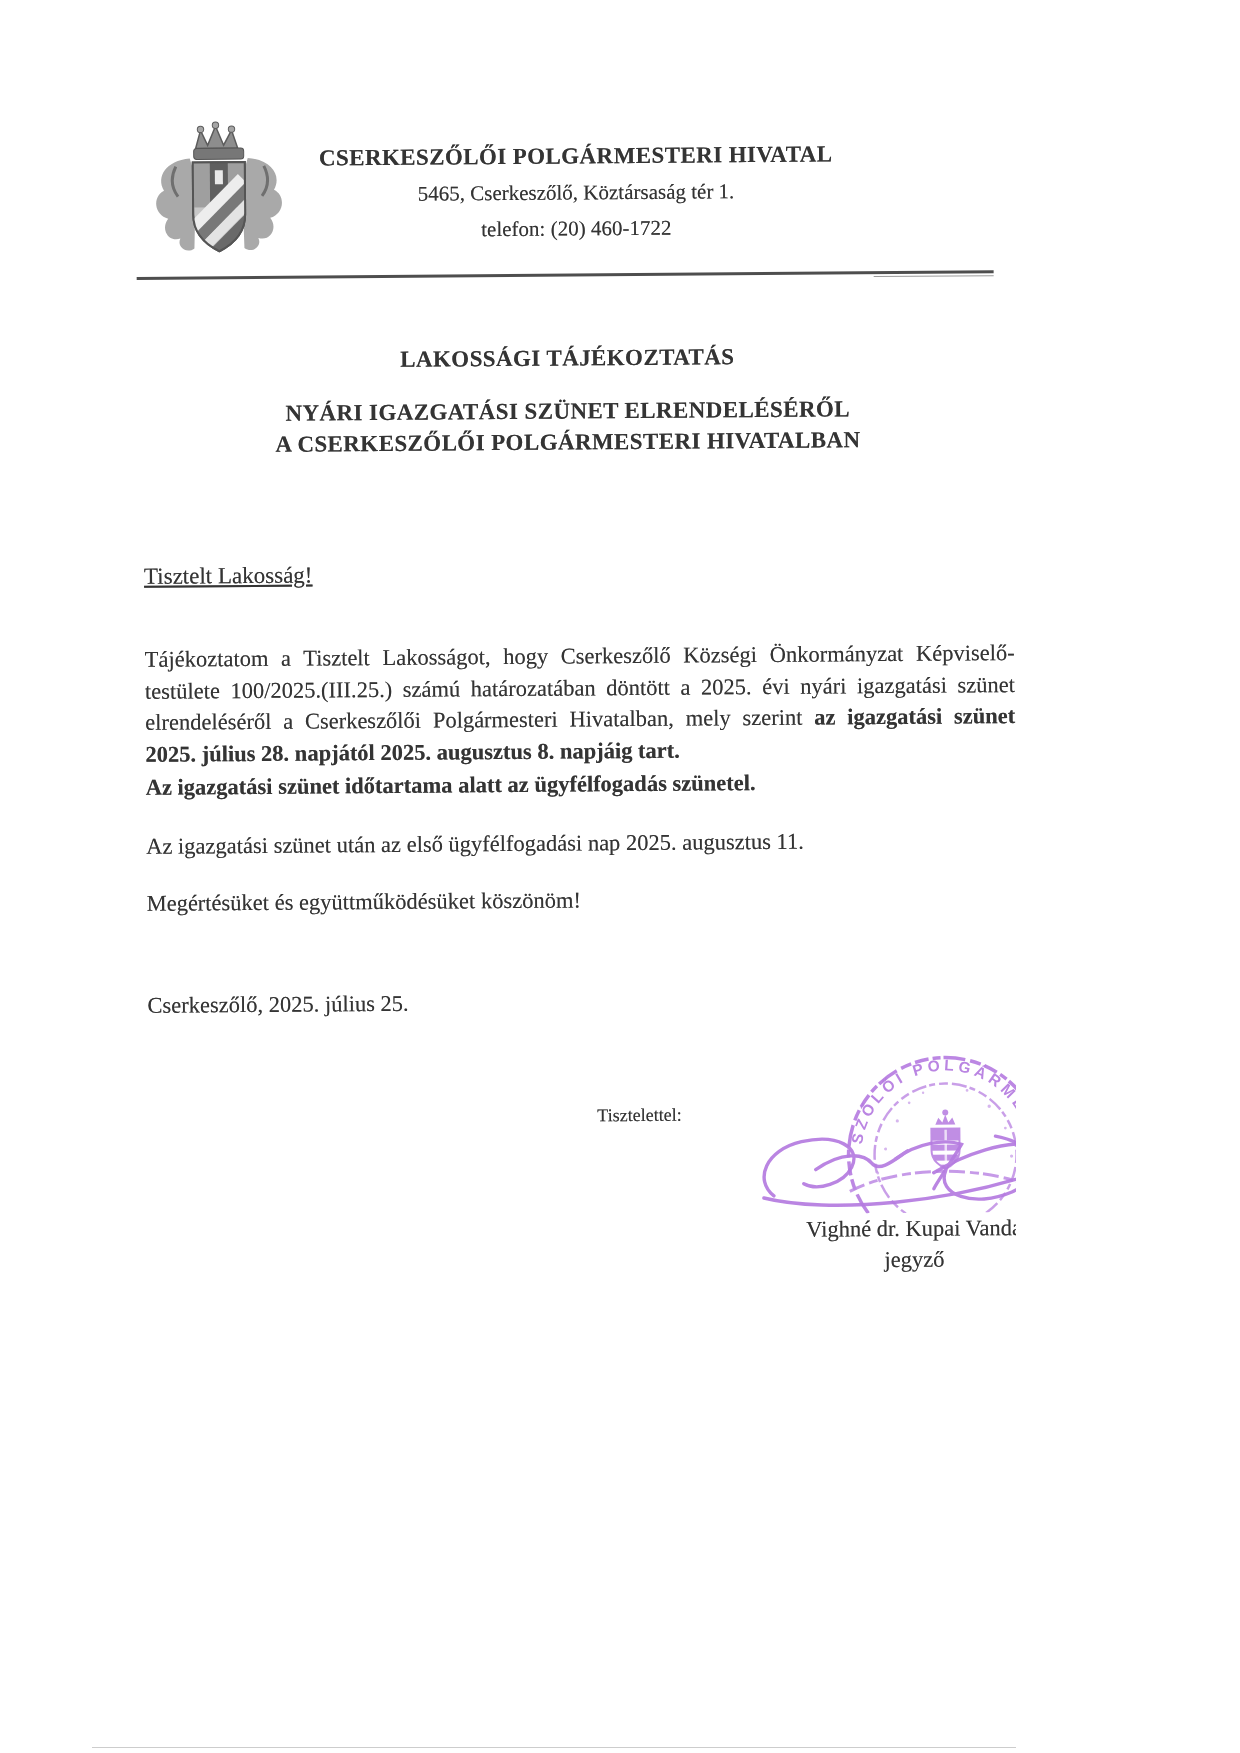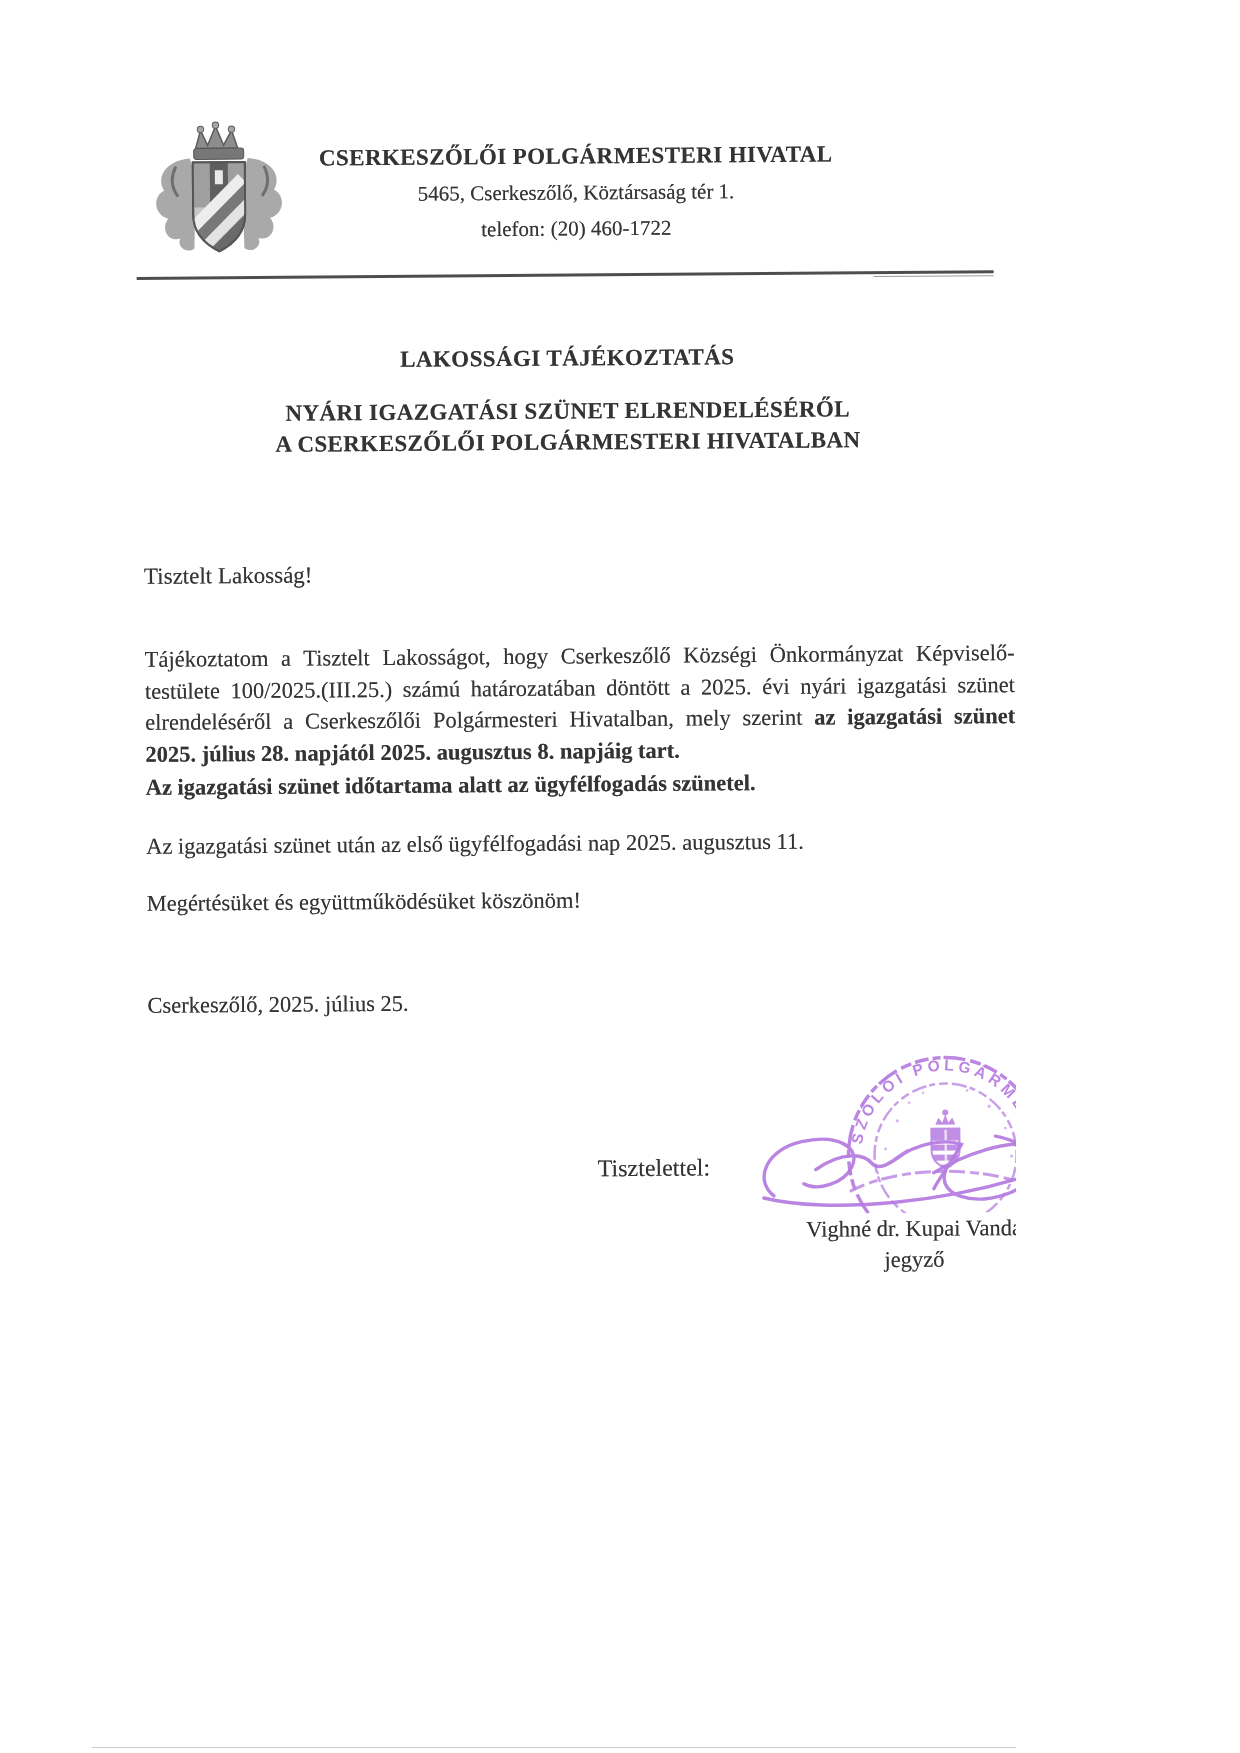--- a/index.html
+++ b/index.html
@@ -17,21 +17,21 @@
   .org-name{font-weight:bold;font-size:23px;letter-spacing:.4px;}
   .hdr-line{font-size:21px;margin-top:11px;}
   .hdr-block{left:300px;top:144px;width:560px;text-align:center;}
   .rule{left:140px;top:274px;width:857px;height:3px;background:#4e4e4e;}
   .rule::after{content:"";position:absolute;right:0;top:5px;width:120px;height:1px;background:#9a9a9a;}
   .title-box{left:145px;width:850px;text-align:center;font-weight:bold;font-size:23px;letter-spacing:.4px;}
   .subtitle-box{line-height:31px;}
   .body-text{font-size:22.5px;line-height:31.5px;}
   .para{left:145px;width:870px;text-align:justify;}
   .bold{font-weight:bold;}
-  .closing{left:594px;top:1156px;font-size:24px;}
+  .closing{left:594px;top:1106px;font-size:18px;}
   .name-box{left:700px;width:420px;text-align:center;font-size:22.5px;line-height:31px;}
   .artifact-vline{
     left:1225px;top:1528px;width:2px;height:222px;
     background:repeating-linear-gradient(to bottom,#8a8a8a 0 26px,rgba(138,138,138,.25) 26px 34px);
     opacity:.85;
   }
   .artifact-hline{left:92px;top:1747px;width:1148px;height:1px;background:#b8b8b8;opacity:.7;}
   .artifact-blob{left:1216px;top:1740px;width:10px;height:6px;background:#8f8f8f;border-radius:2px;opacity:.8;}
   .speck{left:1072px;top:1148px;width:9px;height:7px;background:#c2c2c2;border-radius:50%;opacity:.8;}
   svg{display:block;}
@@ -83,21 +83,21 @@
 
     <div class="abs rule"></div>
 
     <div class="abs title-box scantext" style="top:346px;">LAKOSSÁGI TÁJÉKOZTATÁS</div>
 
     <div class="abs title-box subtitle-box" style="top:396px;">
       <div class="scantext">NYÁRI IGAZGATÁSI SZÜNET ELRENDELÉSÉRŐL</div>
       <div class="scantext">A CSERKESZŐLŐI POLGÁRMESTERI HIVATALBAN</div>
     </div>
 
-    <div class="abs body-text scantext" style="left:145px;top:558px;font-size:23px;">Tisztelt Lakosság!</div>
+    <div class="abs body-text scantext" style="left:145px;top:558px;font-size:23px;text-decoration:underline;">Tisztelt Lakosság!</div>
 
     <div class="abs para body-text scantext" style="top:641px;"><span>Tájékoztatom a Tisztelt Lakosságot, hogy Cserkeszőlő Községi Önkormányzat Képviselő-testülete 100/2025.(III.25.) számú határozatában döntött a 2025. évi nyári igazgatási szünet elrendeléséről a Cserkeszőlői Polgármesteri Hivatalban, mely szerint </span><span class="bold">az igazgatási szünet 2025. július 28. napjától 2025. augusztus 8. napjáig tart.</span></div>
 
     <div class="abs body-text bold scantext" style="left:145px;top:769px;width:870px;">Az igazgatási szünet időtartama alatt az ügyfélfogadás szünetel.</div>
 
     <div class="abs body-text scantext" style="left:145px;top:828px;width:870px;">Az igazgatási szünet után az első ügyfélfogadási nap 2025. augusztus 11.</div>
 
     <div class="abs body-text scantext" style="left:145px;top:885px;width:870px;">Megértésüket és együttműködésüket köszönöm!</div>
 
     <div class="abs body-text scantext" style="left:145px;top:987px;">Cserkeszőlő, 2025. július 25.</div>

